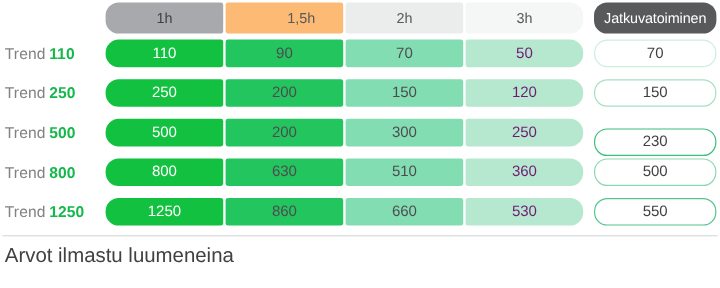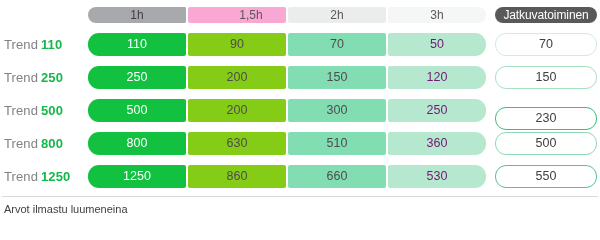--- a/index.html
+++ b/index.html
@@ -51,39 +51,39 @@
     font-weight: 700;
     margin-left: 3px;
   }
 
   
   .header-row {
     top: 4px;
     height: 22px;
   }
   .hdr {
-    height: 16px;
+    height: 26px;
     box-sizing: border-box;
     display: flex;
     align-items: center;
     justify-content: center;
     font-size: 12px;
     color: #58595b;
     margin-right: 2px;
     border-radius: 11px 11px 11px 11px;
   }
   .hdr-1 {
     flex: 0 0 98px;
     background: #a7a9ac;
     border-radius: 11px 2px 2px 11px;
     color: #414042;
   }
   .hdr-2 {
     flex: 0 0 98px;
-    background: #f9a8d4;
+    background: #fdba74;
     border-radius: 2px;
     padding-left: 28px;
   }
   .hdr-3 {
     flex: 0 0 98px;
     background: #ebecec;
     border-radius: 2px;
   }
   .hdr-4 {
     flex: 0 0 98px;
@@ -111,21 +111,21 @@
     margin-right: 2px;
   }
   .c1 {
     flex: 0 0 98px;
     background: #11c13f;
     color: #ffffff;
     border-radius: 11px 2px 2px 11px;
   }
   .c2 {
     flex: 0 0 98px;
-    background: #84cc16;
+    background: #22c55e;
     color: #4d4d4f;
     border-radius: 2px;
   }
   .c3 {
     flex: 0 0 98px;
     background: #82ddb3;
     color: #4d4d4f;
     border-radius: 2px;
   }
   .c4 {
@@ -157,21 +157,21 @@
     left: 2px;
     top: 196px;
     width: 596px;
     height: 1px;
     background: #d8d9da;
   }
   .footnote {
     position: absolute;
     left: 4px;
     top: 203px;
-    font-size: 11px;
+    font-size: 17px;
     color: #414042;
     white-space: nowrap;
   }
 </style>
 </head>
 <body>
 
 <div class="table-wrap">
 
   <div class="row header-row">

